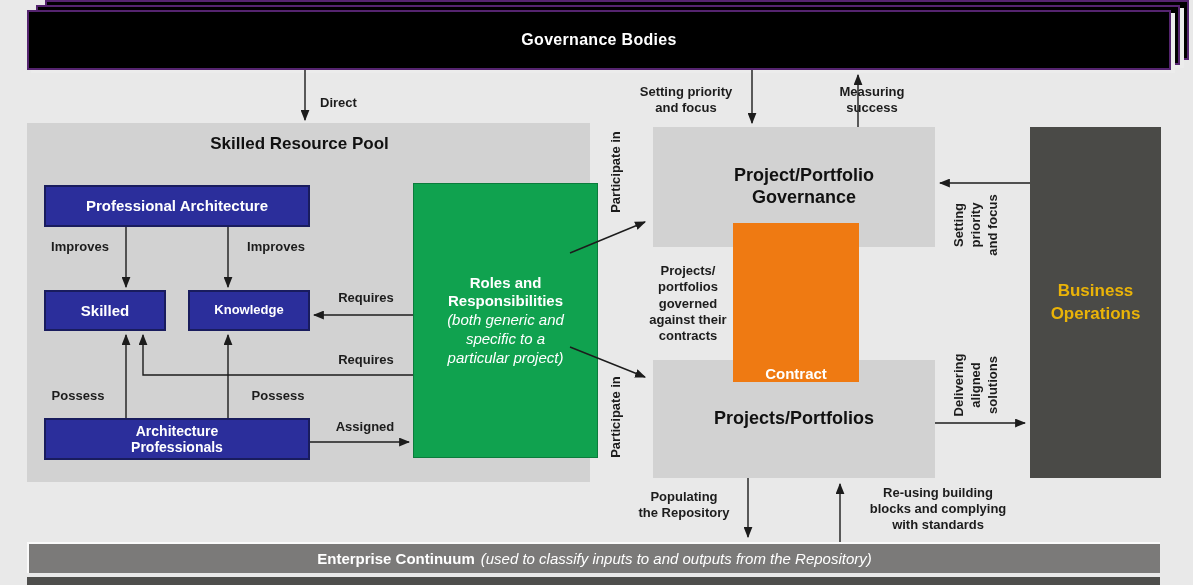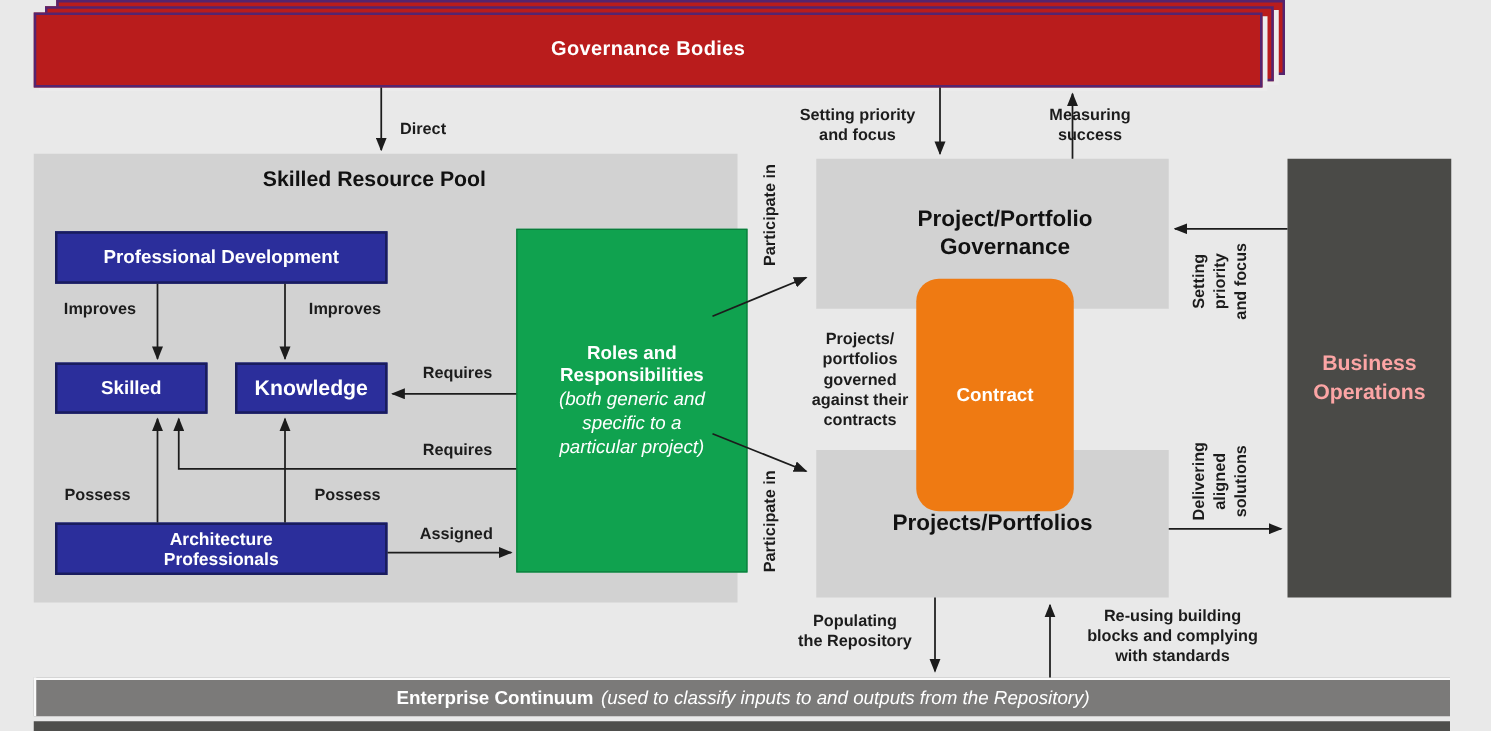--- a/index.html
+++ b/index.html
@@ -1,20 +1,20 @@
 <!DOCTYPE html>
 <html><head>
 <meta charset="utf-8">
 <style>
   * { margin:0; padding:0; box-sizing:border-box; }
   body { background:#d8d8d8; font-family:"Liberation Sans", sans-serif; }
   .canvas { position:relative; width:1193px; height:585px; background:#E9E9E9; overflow:hidden; }
 
   
-  .gb-layer { position:absolute; width:983px; height:60px; background:#b91c1c; border:2px solid #55246F; }
+  .gb-layer { position:absolute; width:1144px; height:60px; background:#000000; border:2px solid #55246F; }
   .gb-back  { left:45px; top:0; }
   .gb-mid   { left:36px; top:5px; box-shadow:4px 3px 0 #ECECEC; }
   .gb-front { left:27px; top:10px; box-shadow:4px 3px 0 #ECECEC;
               display:flex; align-items:center; justify-content:center; }
   .gb-title { color:#FFFFFF; font-size:16px; font-weight:bold; letter-spacing:.3px; }
 
   
   .graybox { position:absolute; background:#D2D2D2; }
   .srp-title { position:absolute; left:27px; top:134px; width:545px; text-align:center;
                font-size:17px; font-weight:bold; color:#111; }
@@ -25,25 +25,25 @@
   
   .bluebox { position:absolute; background:#2B2E9B; border:2px solid #191C5E; color:#fff;
              font-weight:bold; display:flex; align-items:center; justify-content:center;
              text-align:center; white-space:pre-line; line-height:1.15; }
   .greenbox { position:absolute; left:413px; top:183px; width:185px; height:275px;
               background:#10A24F; border:1px solid #0B7C3C; color:#fff;
               display:flex; flex-direction:column; align-items:center; justify-content:center;
               text-align:center; }
   .greenbox .t1 { font-weight:bold; font-size:15px; line-height:1.25; white-space:pre-line; }
   .greenbox .t2 { font-style:italic; font-size:15px; line-height:1.25; white-space:pre-line; }
-  .orangebox { position:absolute; left:733px; top:223px; width:126px; height:186px;
+  .orangebox { position:absolute; left:733px; top:223px; width:126px; height:159px;
                background:#EF7A12; color:#fff; font-weight:bold; font-size:15px;
-               display:flex; align-items:center; justify-content:center; z-index:3;border-radius:18px; }
+               display:flex; align-items:flex-end; justify-content:center; z-index:3; }
   .darkbox { position:absolute; left:1030px; top:127px; width:131px; height:351px;
-             background:#4A4A47; color:#fca5a5; font-weight:bold; font-size:17px;
+             background:#4A4A47; color:#eab308; font-weight:bold; font-size:17px;
              display:flex; align-items:center; justify-content:center; text-align:center;
              white-space:pre-line; line-height:1.3; }
 
   
   .continuum { position:absolute; left:27px; top:542px; width:1133px; height:31px;
                background:#7B7A79; border-top:2px solid #FAFAFA; border-left:2px solid #FAFAFA;
                display:flex; align-items:center; justify-content:center; color:#fff; font-size:15px; }
   .continuum .c-bold { font-weight:bold; margin-right:6px; }
   .continuum .c-ital { font-style:italic; }
   .bottomstrip { position:absolute; left:27px; top:577px; width:1133px; height:8px; background:#4E4E4C; }
@@ -83,26 +83,26 @@
 Operations</span>
   </div>
 
   <div class="continuum">
     <span class="c-bold">Enterprise Continuum</span>
     <span class="c-ital">(used to classify inputs to and outputs from the Repository)</span>
   </div>
   <div class="bottomstrip"></div>
 
   <div class="bluebox" style="left:44px; top:185px; width:266px; height:42px; font-size:15px;">
-    <span>Professional Development</span>
+    <span>Professional Architecture</span>
   </div>
   <div class="bluebox" style="left:44px; top:290px; width:122px; height:41px; font-size:15px;">
     <span>Skilled</span>
   </div>
-  <div class="bluebox" style="left:188px; top:290px; width:122px; height:41px; font-size:17px;">
+  <div class="bluebox" style="left:188px; top:290px; width:122px; height:41px; font-size:13px;">
     <span>Knowledge</span>
   </div>
   <div class="bluebox" style="left:44px; top:418px; width:266px; height:42px; font-size:14px;">
     <span>Architecture
 Professionals</span>
   </div>
 
   <div class="greenbox">
     <span class="t1">Roles and
 Responsibilities</span>

